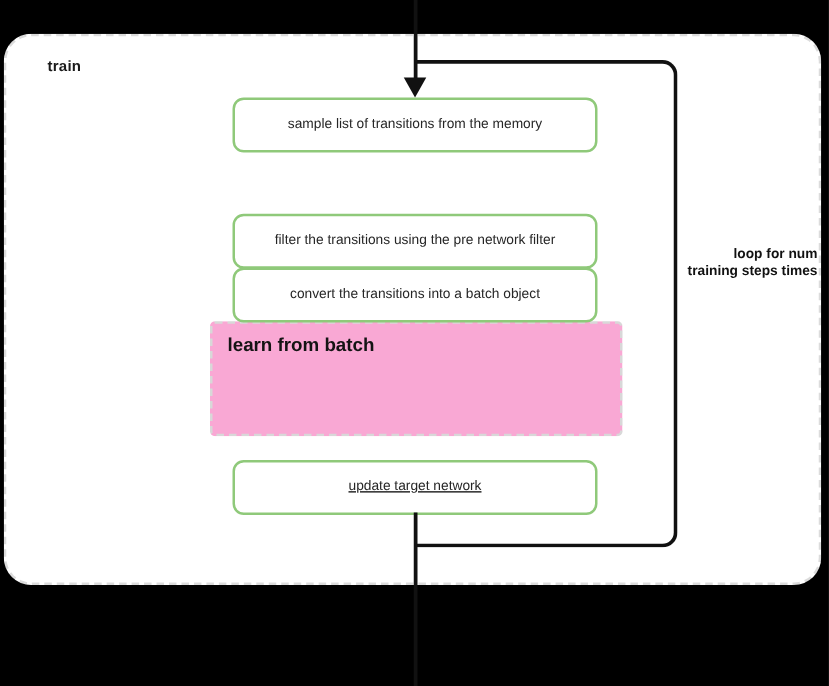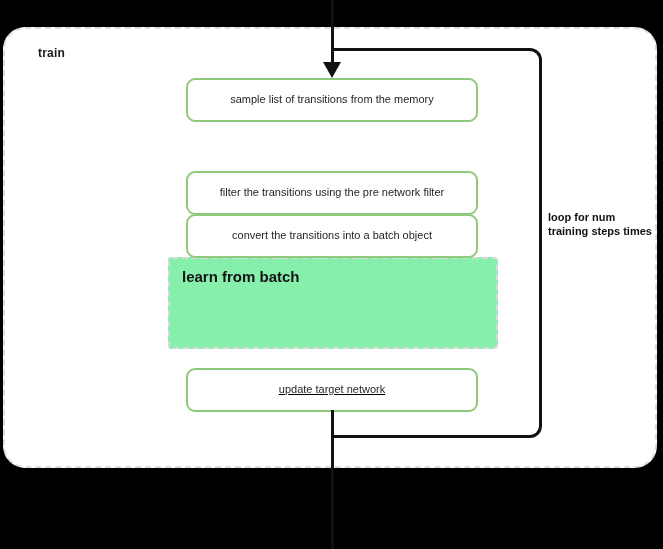--- a/index.html
+++ b/index.html
@@ -68,21 +68,21 @@
   #box-update   { top: 368px; text-decoration: underline; }
 
   
   #learn-box {
     position: absolute;
     left: 168px;
     top: 257px;
     width: 330px;
     height: 92px;
     box-sizing: border-box;
-    background: #86efac;
+    background: #f9a8d4;
     border: 2px dashed #d8d8d8;
     border-radius: 4px;
     z-index: 4;
   }
   #learn-box-title {
     position: absolute;
     left: 12px;
     top: 7px;
     font-size: 15px;
     font-weight: bold;
@@ -135,26 +135,26 @@
     border: 3px solid #111111;
     border-left: none;
     border-radius: 0 12px 12px 0;
     background: transparent;
     z-index: 6;
   }
 
   #loop-label {
     position: absolute;
     left: 548px;
-    top: 210px;
+    top: 196px;
     width: 106px;
     font-size: 11px;
     font-weight: bold;
     color: #111111;
-    text-align: left;
+    text-align: right;
     line-height: 1.28;
     z-index: 8;
   }
 </style>
 </head>
 <body>
 
 <div class="line" id="entry-line"></div>
 <div id="entry-arrowhead"></div>
 

